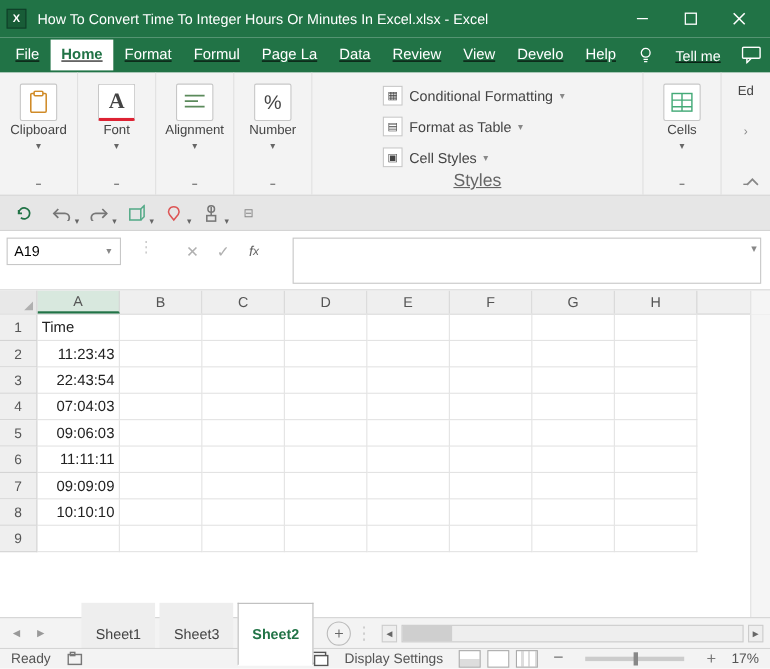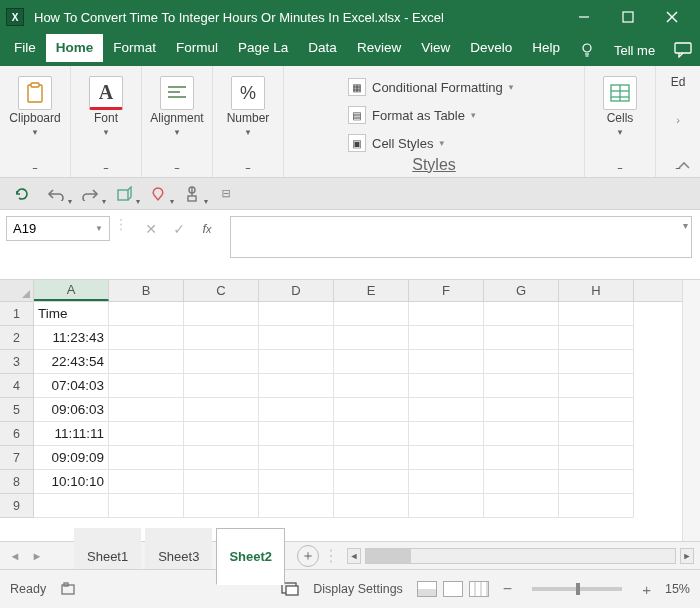--- a/index.html
+++ b/index.html
@@ -6,21 +6,21 @@
 body { width: 700px; height: 608px; background: #fff; overflow: hidden; display: flex; flex-direction: column; }
 
 
 .titlebar { background: #217346; height: 34px; display: flex; align-items: center; color: #fff; font-size: 13px; padding: 0 6px; }
 .titlebar .icon { width: 18px; height: 18px; background: #185c37; border: 1px solid #0f3f28; margin-right: 10px; display:flex;align-items:center;justify-content:center;font-size:10px;font-weight:bold;color:#fff; }
 .titlebar .title { flex: 1; white-space: nowrap; overflow: hidden; }
 .titlebar .winbtn { width: 44px; height: 34px; display:flex; align-items:center; justify-content:center; }
 .titlebar svg { stroke: #fff; fill:none; }
 
 
-.ribbontabs { background: #217346; height: 32px; display:flex; align-items:flex-start; padding-left: 4px; }
+.ribbontabs { background: #217346; height: 32px; display:flex; align-items:center; padding-left: 4px; text-decoration: underline; }
 .rtab { color:#fff; font-size:13.5px; padding: 6px 10px 7px; cursor:default; }
 .rtab.active { background:#fff; color:#217346; font-weight:600; }
 .rtab-spacer { flex:1; }
 .rtab-icon { width:34px; height:32px; display:flex;align-items:center;justify-content:center; }
 .tellme { color:#fff; font-size:13px; padding:0 10px; display:flex;align-items:center; height:32px;}
 
 
 .ribbon { background:#f3f3f3; border-bottom:1px solid #d4d4d4; height:112px; display:flex; position:relative; }
 .rgroup { border-right:1px solid #e0e0e0; padding:6px 8px 2px; display:flex; flex-direction:column; align-items:center; justify-content:space-between; }
 .rgroup .glabel { font-size:16px; color:#666; padding:2px 0 4px; text-align:center; width:100%;text-decoration:underline; }
@@ -32,21 +32,21 @@
 .rlist .ritem { font-size:13px; color:#444; display:flex; align-items:center; gap:6px; padding:2px 4px;}
 .rlist .ritem .riicon { width:18px; height:18px; display:inline-flex;align-items:center;justify-content:center; border:1px solid #c7c7c7; background:#fff; font-size:10px;}
 .collapse-arr { position:absolute; bottom:4px; right:6px; width:20px; height:16px; display:flex;align-items:center;justify-content:center;}
 
 
 .qat { background:#e6e6e6; height:32px; border-bottom:1px solid #d4d4d4; display:flex; align-items:center; gap:10px; padding:0 10px;}
 .qat .qbtn { width:24px; height:24px; display:flex;align-items:center;justify-content:center; position:relative;}
 .qat .qdrop { font-size:8px; color:#666; position:absolute; right:-4px; bottom:0;}
 
 
-.fbar { height:70px; border-bottom:1px solid #d4d4d4; display:flex; align-items:flex-start; padding:6px 8px 6px 6px; gap:4px; background:#fff; position:relative;}
+.fbar { height:54px; border-bottom:1px solid #d4d4d4; display:flex; align-items:flex-start; padding:6px 8px 6px 6px; gap:16px; background:#fff; position:relative;}
 .namebox { width:104px; height:25px; border:1px solid #c7c7c7; display:flex; align-items:center; padding:0 6px; font-size:13px; justify-content:space-between;}
 .namebox .ndrop { font-size:8px; color:#888; }
 .fbar .fbtns { display:flex; align-items:center; gap:6px; padding:0 8px; height:25px;}
 .fbar .fbtn { width:22px; height:22px; display:flex;align-items:center;justify-content:center; color:#b0b0b0; font-size:14px;}
 .fbar .fx { font-style:italic; font-size:13px; color:#666; }
 .formula { flex:1; height:42px; border:1px solid #c7c7c7; background:#fff; }
 .fbar .expand { position:absolute; right:12px; top:10px; font-size:10px; color:#888;}
 
 
 .gridwrap { flex:1; display:flex; flex-direction:column; overflow:hidden; background:#fff; }
@@ -68,21 +68,21 @@
 .sheettabs .nav { width:18px; height:18px; display:flex;align-items:center;justify-content:center; color:#999; font-size:11px;}
 .stab { padding:20px 12px; font-size:13px; color:#444; border:1px solid transparent; background:#eee; border-bottom:none;}
 .stab.active { background:#fff; color:#217346; font-weight:600; border:1px solid #bbb; border-bottom:1px solid #fff; position:relative; top:1px;}
 .stab-add { width:22px; height:22px; border:1px solid #bbb; border-radius:50%; display:flex;align-items:center;justify-content:center; font-size:14px; color:#666; margin-left:8px;}
 .hscroll { flex:1; display:flex; align-items:center; gap:4px; margin-left:14px;}
 .hscroll .har { width:14px; height:16px; background:#eee; border:1px solid #ccc; display:flex;align-items:center;justify-content:center;font-size:9px;color:#666;}
 .hscroll .htrack { flex:1; height:16px; background:#eee; border:1px solid #ccc; position:relative;}
 .hscroll .hthumb { position:absolute; left:0; top:0; height:100%; width:45px; background:#cfcfcf;}
 
 
-.status { height:39px; background:#f3f3f3; border-top:1px solid #d4d4d4; display:flex; align-items:center; font-size:12.5px; color:#555; padding:0 10px; gap:14px;}
+.status { height:19px; background:#f3f3f3; border-top:1px solid #d4d4d4; display:flex; align-items:center; font-size:12.5px; color:#555; padding:0 10px; gap:14px;}
 .status .spacer { flex:1; }
 .zoomslider { width:90px; height:4px; background:#ccc; position:relative; margin:0 6px;}
 .zoomslider .zthumb { position:absolute; left:44px; top:-4px; width:4px; height:12px; background:#888;}
 .sicon { width:18px; height:18px; display:flex;align-items:center;justify-content:center;}
 .viewbtns { display:flex; gap:6px; align-items:center;}
 .viewbtns .vb { width:20px; height:16px; border:1px solid #aaa; background:#fff;}
 </style>
 </head>
 <body>
 
@@ -444,14 +444,14 @@
   <div class="viewbtns">
     <div class="vb" style="background:linear-gradient(#fff 50%,#ddd 50%)"></div>
     <div class="vb"></div>
     <div class="vb" style="background:repeating-linear-gradient(90deg,#fff,#fff 4px,#ddd 4px,#ddd 6px)"></div>
   </div>
   <span style="font-size:16px;color:#777">−</span>
   <div class="zoomslider">
       <div class="zthumb"></div>
     </div>
   <span style="font-size:15px;color:#777">+</span>
-  <span>15%</span>
+  <span>17%</span>
 </div>
 
 </body></html>

